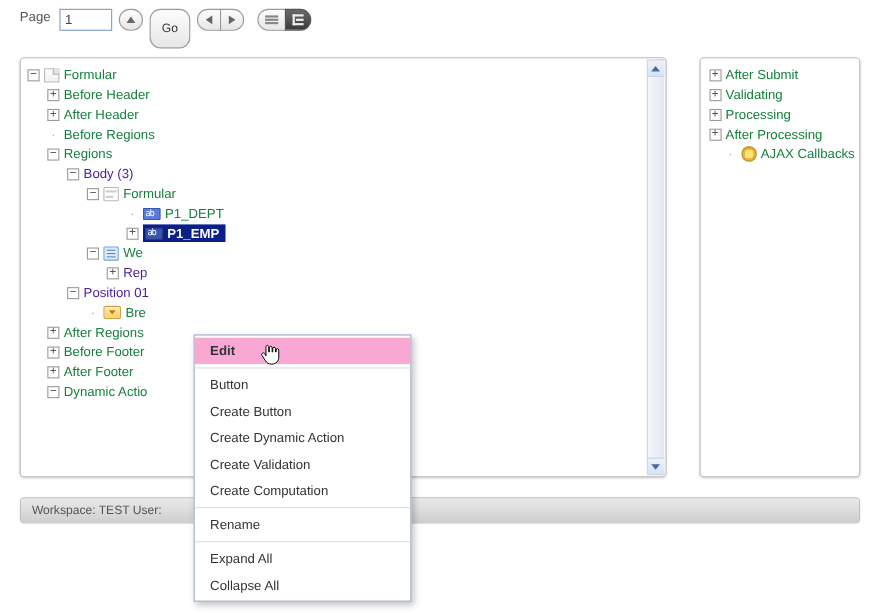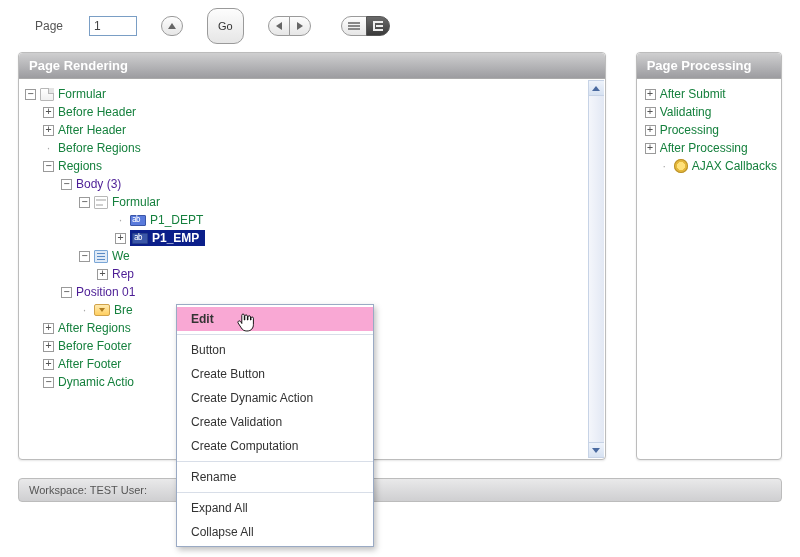--- a/index.html
+++ b/index.html
@@ -10,23 +10,22 @@
     background: #fff;
     color: #333;
     width: 800px;
     height: 557px;
     overflow: hidden;
     position: relative;
   }
   .toolbar {
     padding: 8px 18px;
     display: flex;
-    align-items: center;
-    gap: 24px;
-    margin-left: 17px;
+    align-items: flex-start;
+    gap: 6px;
   }
   .page-label { color: #555; margin-right: 2px; }
   .page-input {
     width: 48px;
     height: 20px;
     border: 1px solid #7a9ec5;
     padding: 1px 4px;
     font-size: 12px;
     color: #444;
   }
@@ -205,21 +204,20 @@
     </button>
     <button class="pillbtn icon-only darkbtn">
       <span class="tree-glyph"></span>
     </button>
   </span>
 </div>
 
 <div class="columns">
 
   <div class="panel panel-left">
-    <div class="panel-header">Page Rendering</div>
     <div class="panel-body">
       <div class="scrollbar-fake">
         <div class="thumb-up">
             <span class="arrow-tri scroll-arrow-up"></span>
           </div>
         <div class="thumb-down">
             <span class="arrow-tri scroll-arrow-down"></span>
           </div>
       </div>
       <div class="tree">
@@ -307,21 +305,20 @@
           </div>
         <div class="node indent-1">
             <span class="exp minus"></span>
             <span class="label">Dynamic Actio</span>
           </div>
       </div>
     </div>
   </div>
 
   <div class="panel panel-right">
-    <div class="panel-header">Page Processing</div>
     <div class="panel-body">
       <div class="tree tree-right" style="padding-left:8px;">
         <div class="node">
             <span class="exp plus"></span>
             <span class="label">After Submit</span>
           </div>
         <div class="node">
             <span class="exp plus"></span>
             <span class="label">Validating</span>
           </div>

